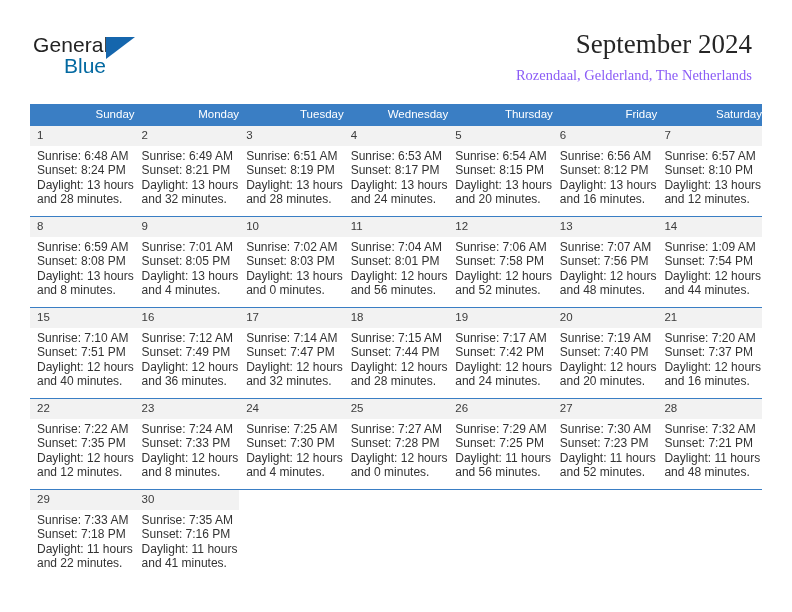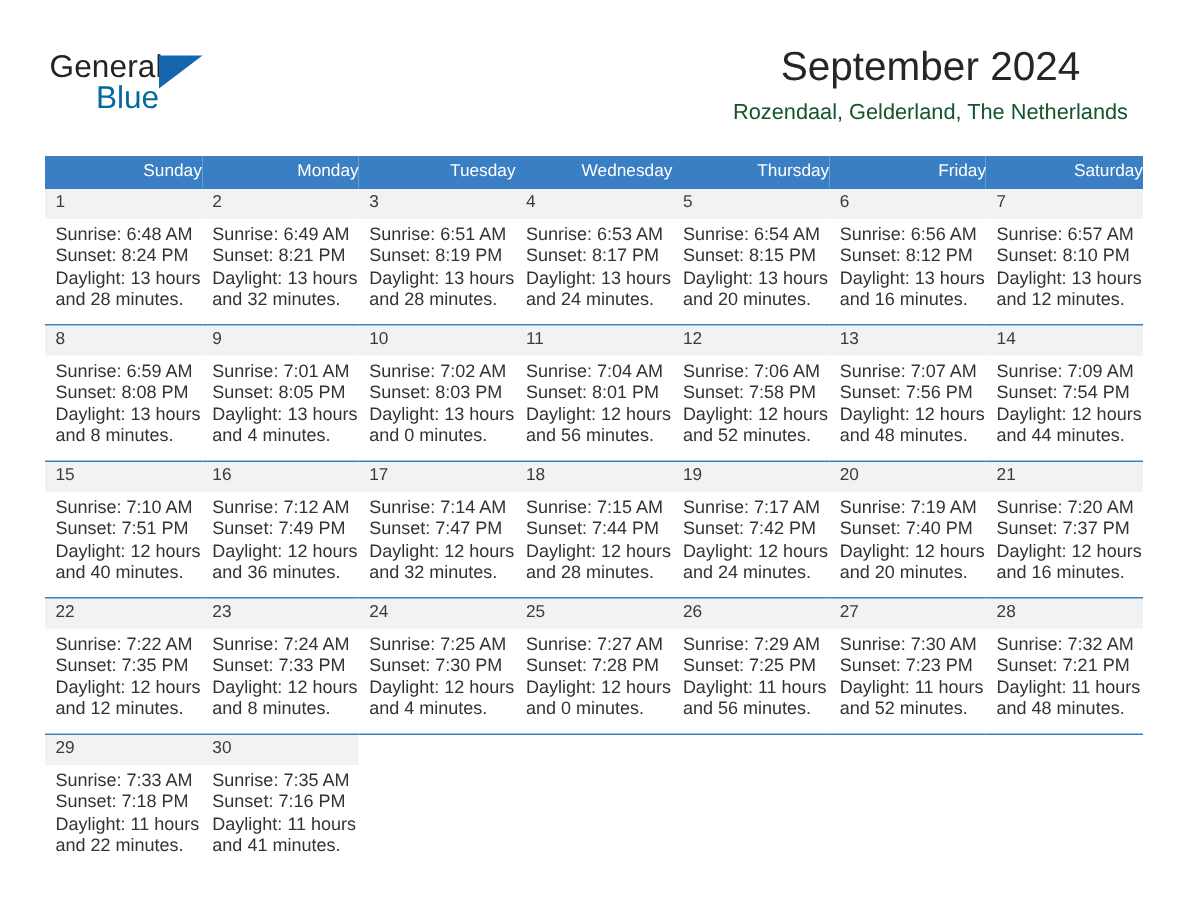--- a/index.html
+++ b/index.html
@@ -61,32 +61,33 @@
     width: 0;
     height: 0;
     border-left: 29px solid #1566ad;
     border-bottom: 22px solid transparent;
   }
 
   .title-block {
     position: absolute;
     right: 40px;
     top: 28px;
-    text-align: center;
+    text-align: right;
+    font-family: Liberation Serif, serif;
   }
   .title {
     font-size: 27px;
     color: #262626;
     line-height: 33px;
     font-weight: normal;
     white-space: nowrap;
   }
   .subtitle {
     font-size: 14.5px;
-    color: #14532d;
+    color: #8b5cf6;
     line-height: 22px;
     margin-top: 3px;
     white-space: nowrap;
   }
 
   
   .calendar {
     position: absolute;
     left: 30px;
     top: 104px;
@@ -322,21 +323,21 @@
                 <div>Sunset: 7:56 PM</div>
                 <div>Daylight: 12 hours</div>
                 <div>and 48 minutes.</div>
               </div>
             </div>
           </td>
         <td>
             <div class="cell filled">
               <div class="daynum">14</div>
               <div class="cell-lines">
-                <div>Sunrise: 7:09 AM</div>
+                <div>Sunrise: 1:09 AM</div>
                 <div>Sunset: 7:54 PM</div>
                 <div>Daylight: 12 hours</div>
                 <div>and 44 minutes.</div>
               </div>
             </div>
           </td>
       </tr>
 
       <tr class="week-row">
         <td>

